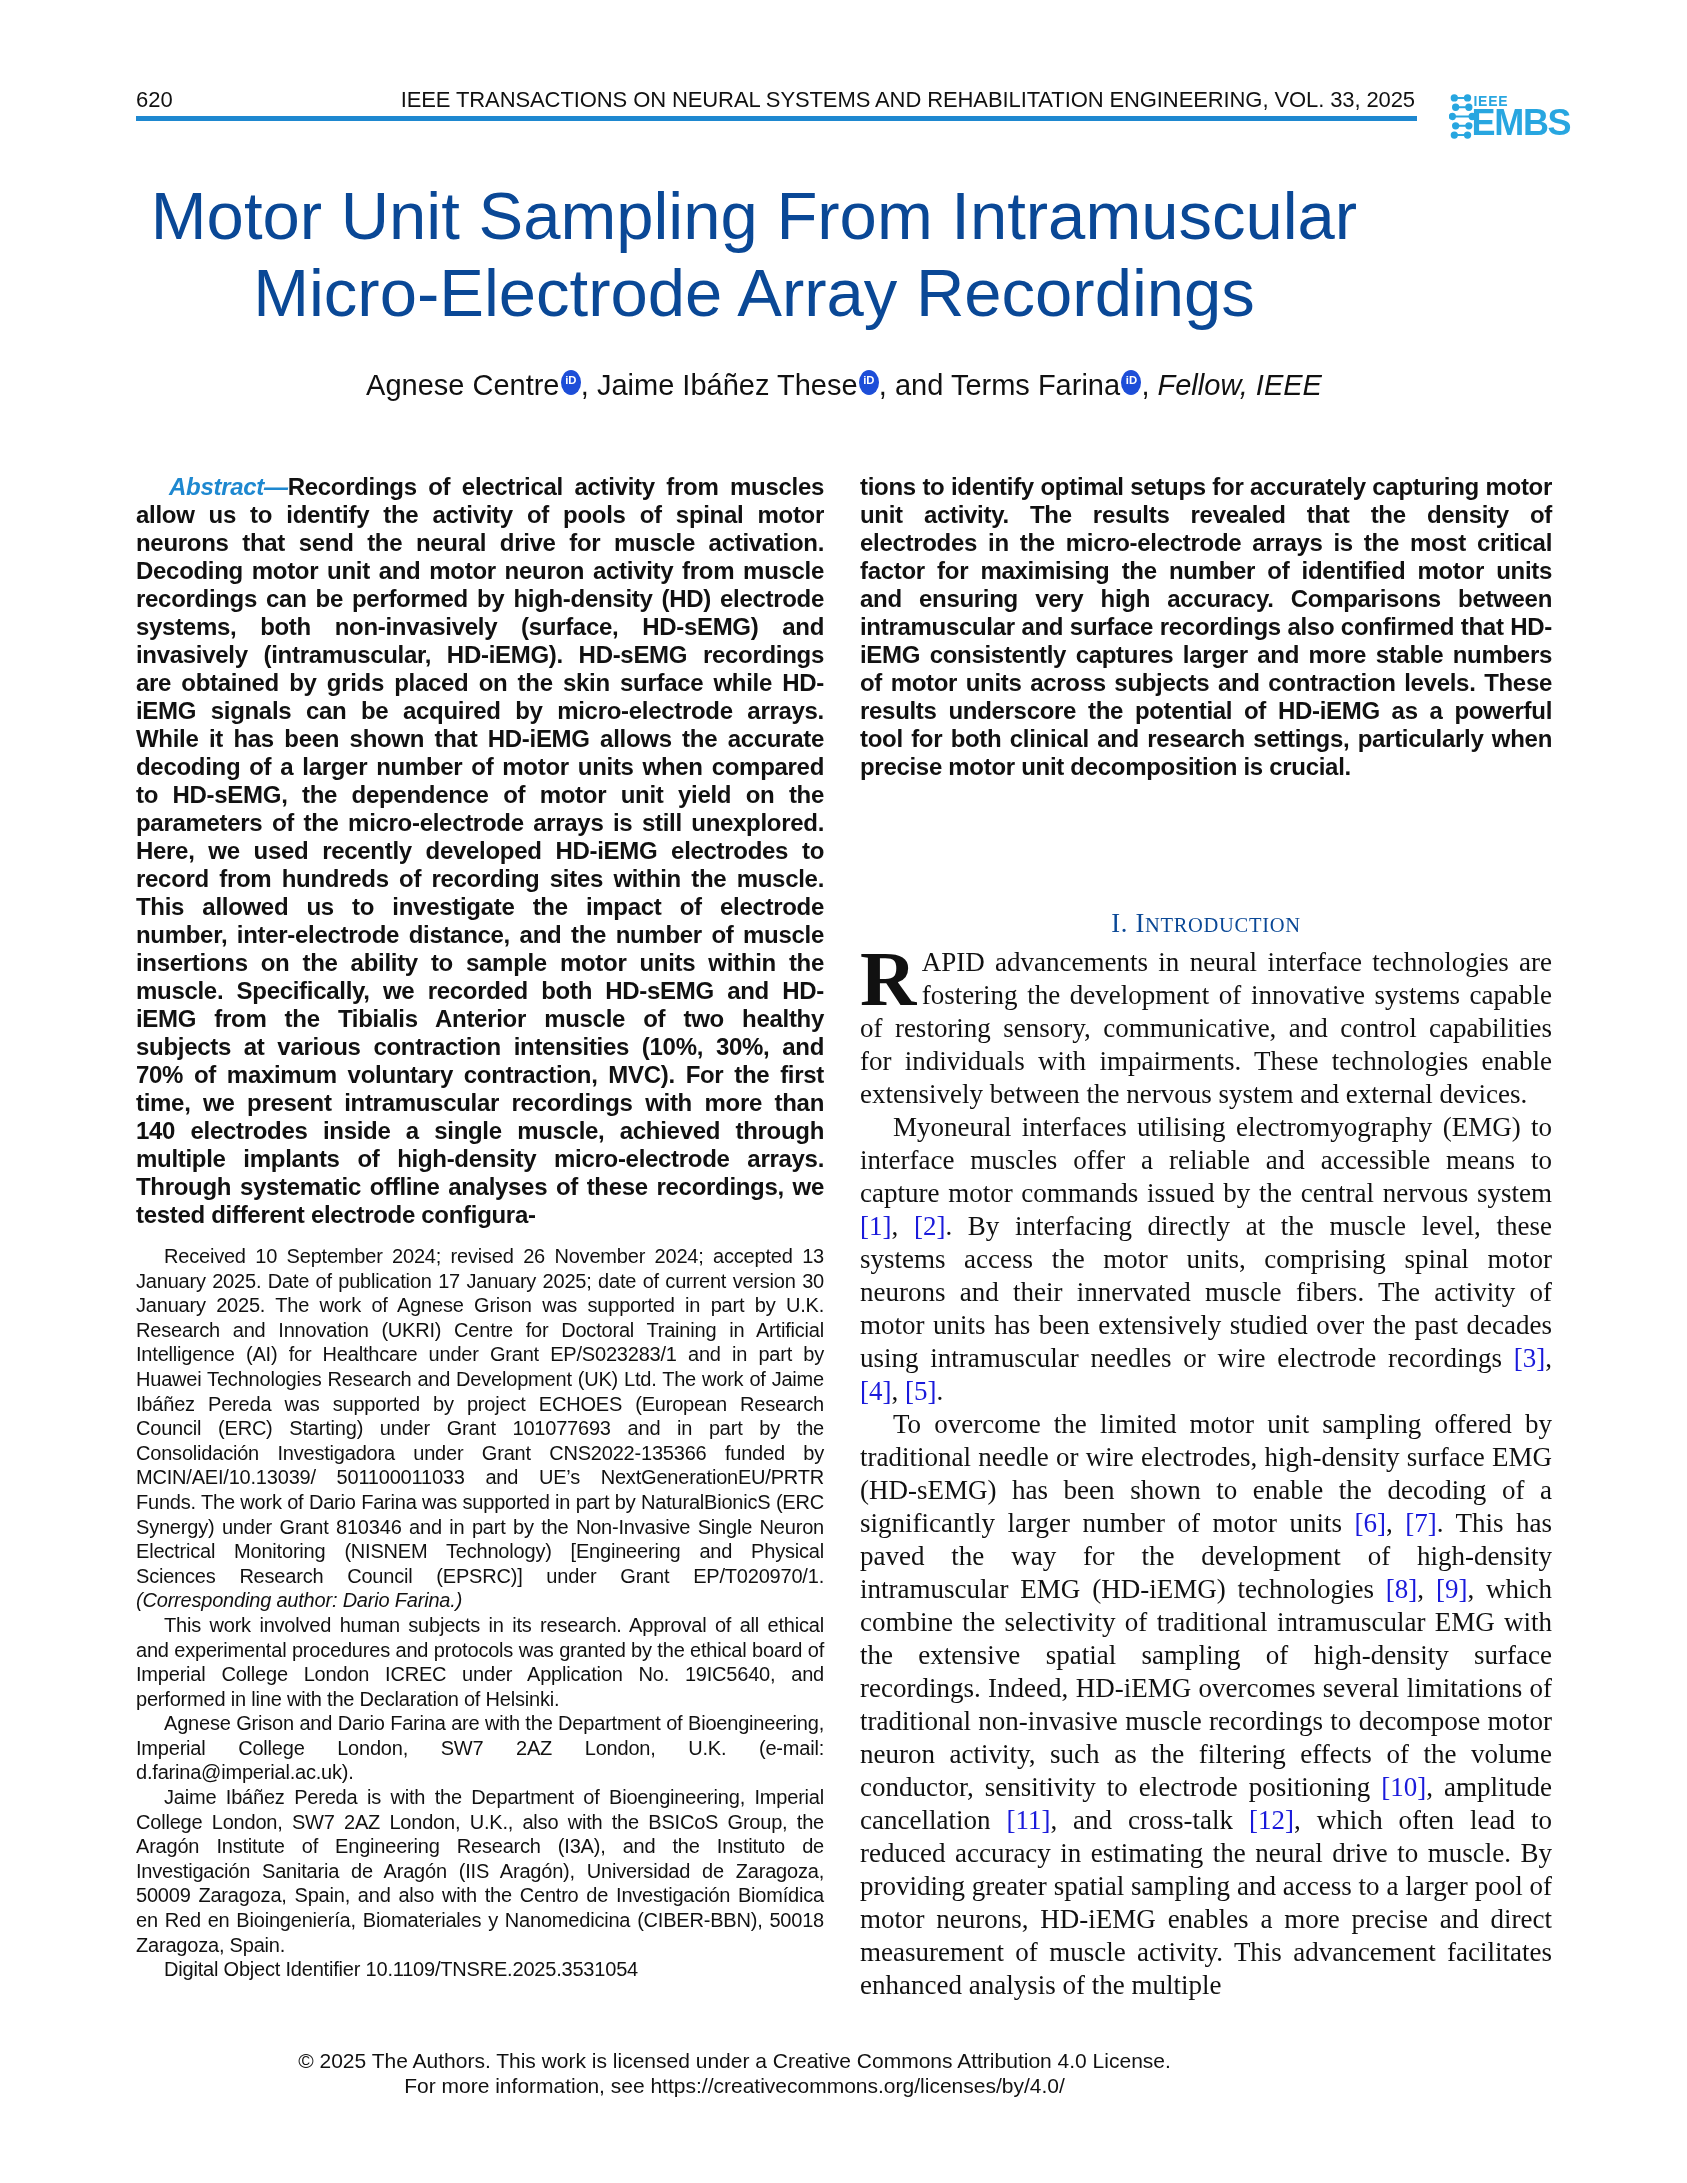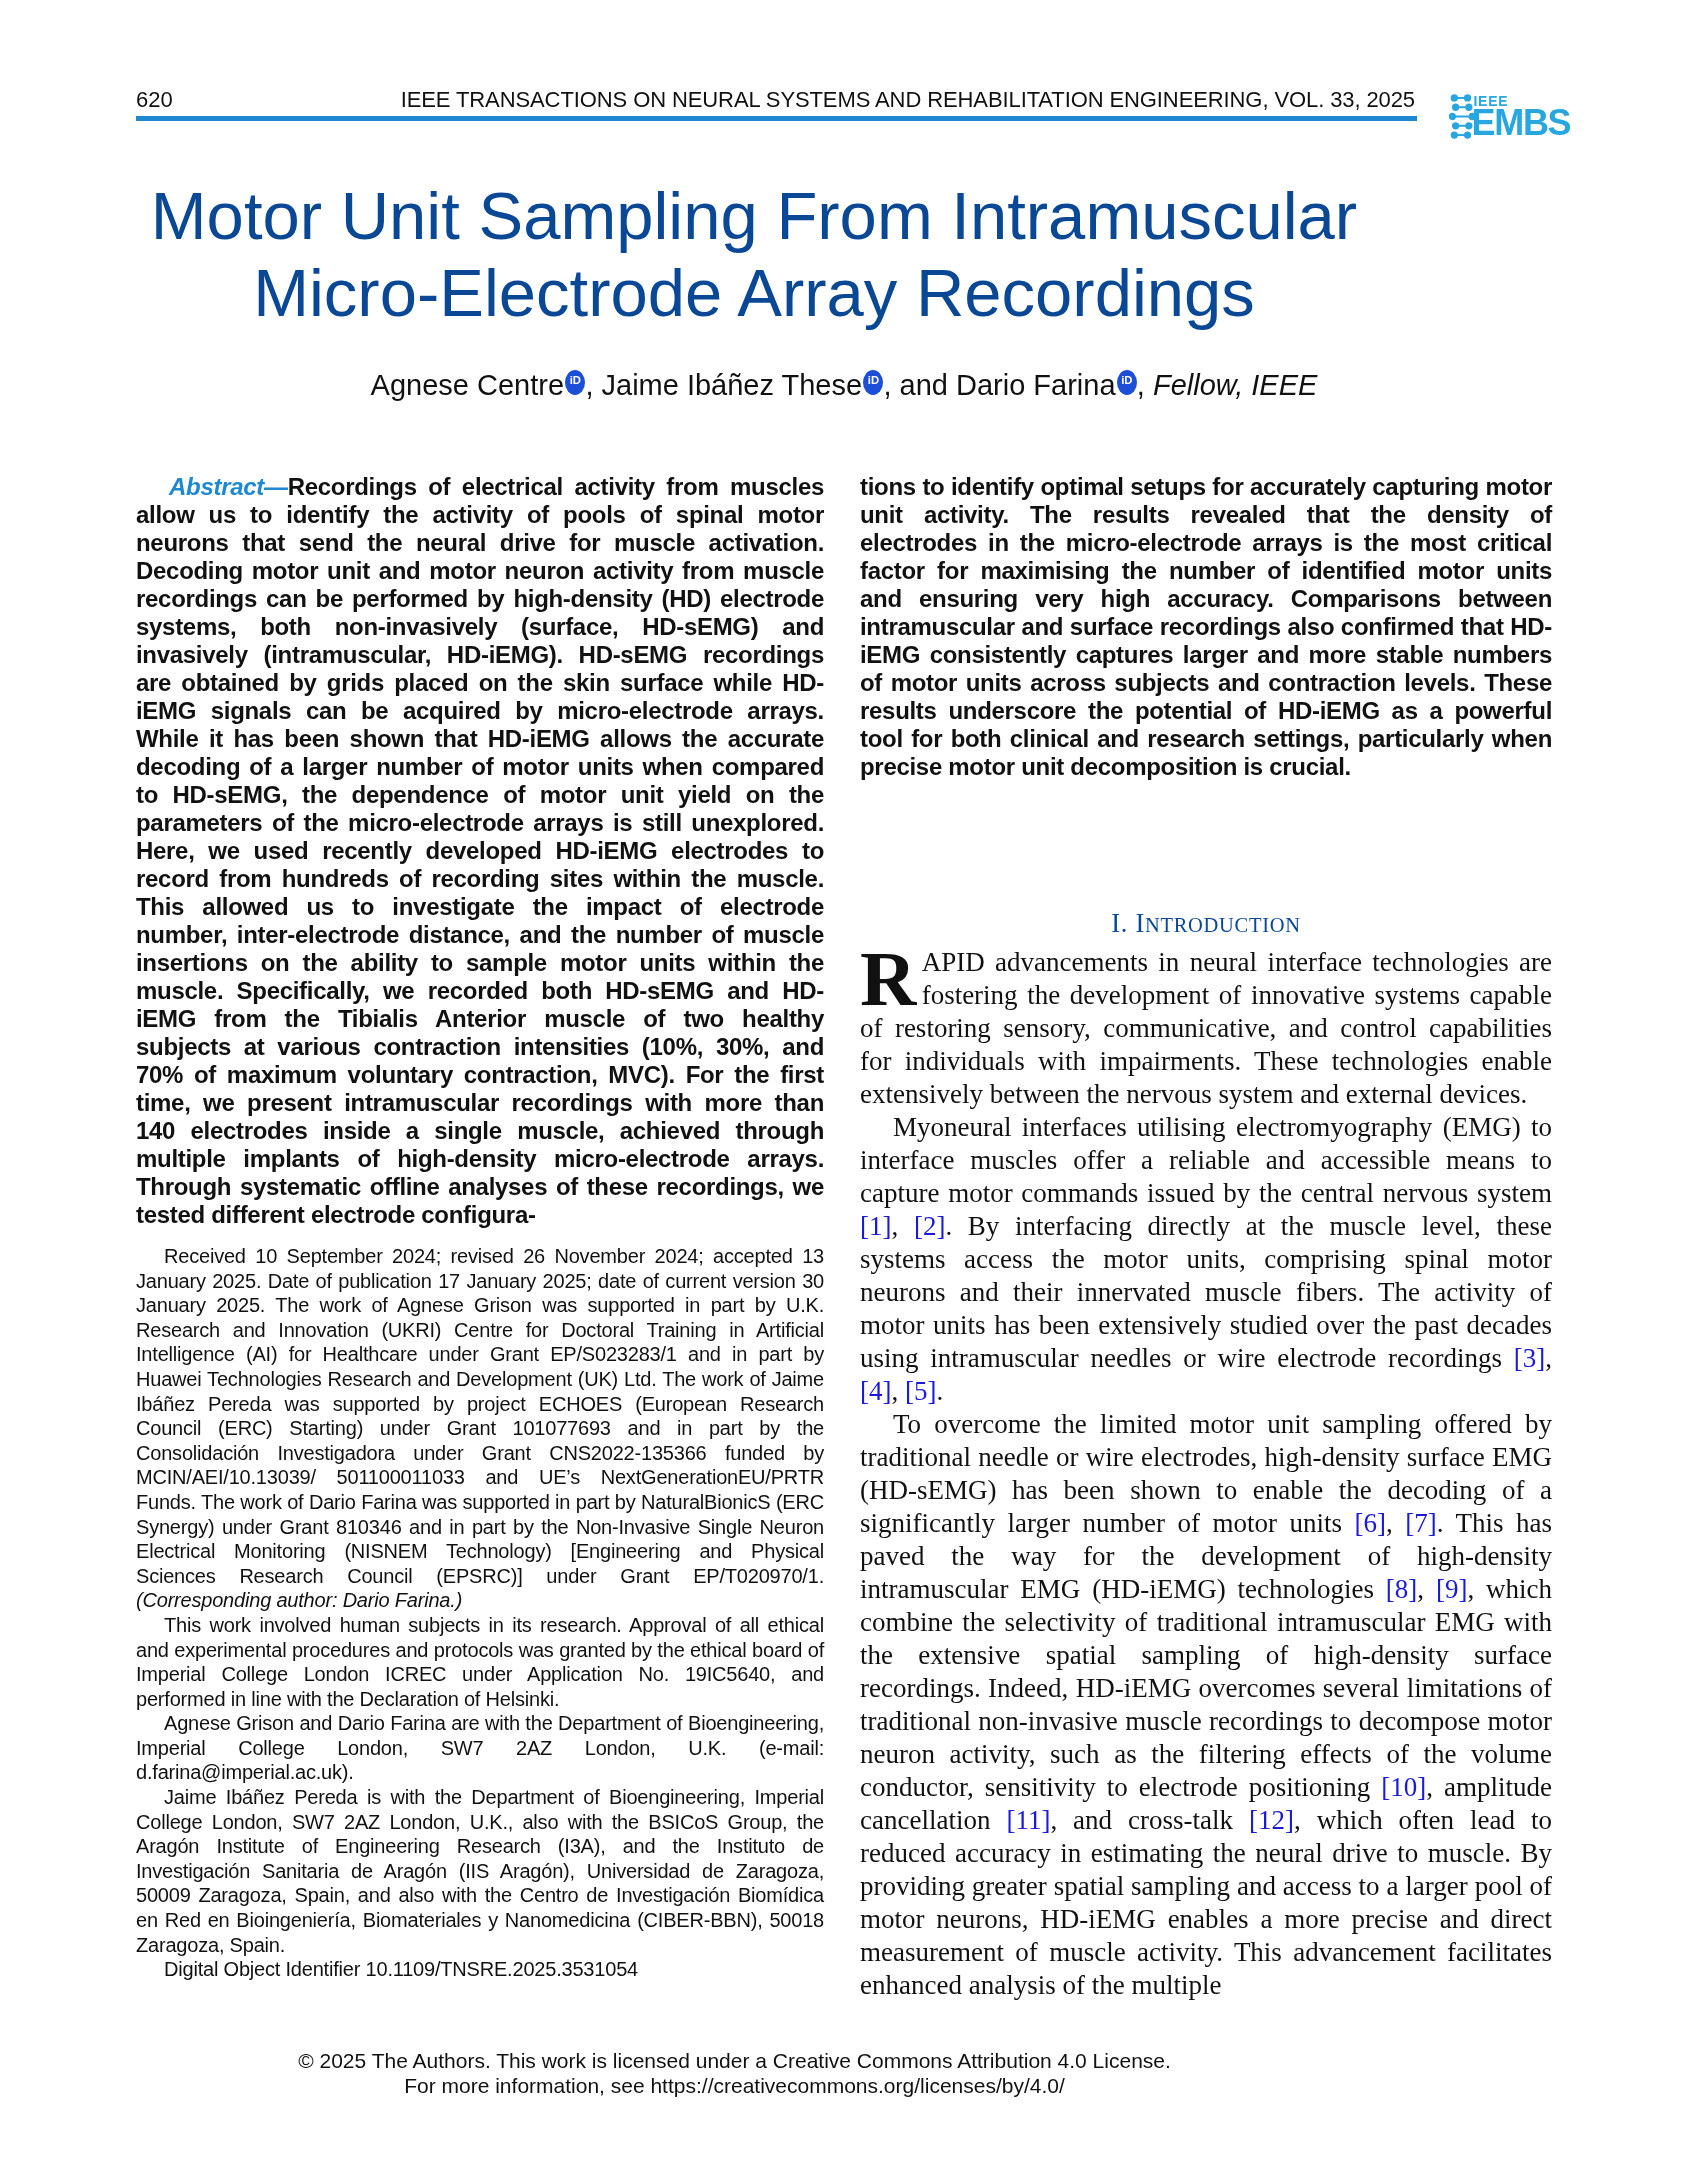--- a/index.html
+++ b/index.html
@@ -70,21 +70,21 @@
   <span class="ieee">IEEE</span>
   <span class="embs">EMBS</span>
 </div>
 
 <div id="title" class="sans">
   <div>Motor Unit Sampling From Intramuscular</div>
   <div>Micro-Electrode Array Recordings</div>
 </div>
 
 <div id="authors" class="sans">
-  <span>Agnese Centre</span><span class="orcid">iD</span><span>, </span><span>Jaime Ibáñez These</span><span class="orcid">iD</span><span>, and </span><span>Dario Farina</span><span class="orcid">iD</span><span>, </span><span class="it">Fellow, IEEE</span>
+  <span>Agnese Centre</span><span class="orcid">iD</span><span>, </span><span>Jaime Ibáñez These</span><span class="orcid">iD</span><span>, and </span><span>Terms Farina</span><span class="orcid">iD</span><span>, </span><span class="it">Fellow, IEEE</span>
 </div>
 
 <div class="col-left sans abstract" style="top:473px;">
   <p><span class="lead">Abstract—</span><span>Recordings of electrical activity from muscles allow us to identify the activity of pools of spinal motor neurons that send the neural drive for muscle activation. Decoding motor unit and motor neuron activity from muscle recordings can be performed by high-density (HD) electrode systems, both non-invasively (surface, HD-sEMG) and invasively (intramuscular, HD-iEMG). HD-sEMG recordings are obtained by grids placed on the skin surface while HD-iEMG signals can be acquired by micro-electrode arrays. While it has been shown that HD-iEMG allows the accurate decoding of a larger number of motor units when compared to HD-sEMG, the dependence of motor unit yield on the parameters of the micro-electrode arrays is still unexplored. Here, we used recently developed HD-iEMG electrodes to record from hundreds of recording sites within the muscle. This allowed us to investigate the impact of electrode number, inter-electrode distance, and the number of muscle insertions on the ability to sample motor units within the muscle. Specifically, we recorded both HD-sEMG and HD-iEMG from the Tibialis Anterior muscle of two healthy subjects at various contraction intensities (10%, 30%, and 70% of maximum voluntary contraction, MVC). For the first time, we present intramuscular recordings with more than 140 electrodes inside a single muscle, achieved through multiple implants of high-density micro-electrode arrays. Through systematic offline analyses of these recordings, we tested different electrode configura-</span></p>
 </div>
 
 <div class="col-left sans footnotes" style="top:1244px;">
   <p><span>Received 10 September 2024; revised 26 November 2024; accepted 13 January 2025. Date of publication 17 January 2025; date of current version 30 January 2025. The work of Agnese Grison was supported in part by U.K. Research and Innovation (UKRI) Centre for Doctoral Training in Artificial Intelligence (AI) for Healthcare under Grant EP/S023283/1 and in part by Huawei Technologies Research and Development (UK) Ltd. The work of Jaime Ibáñez Pereda was supported by project ECHOES (European Research Council (ERC) Starting) under Grant 101077693 and in part by the Consolidación Investigadora under Grant CNS2022-135366 funded by MCIN/AEI/10.13039/ 501100011033 and UE’s NextGenerationEU/PRTR Funds. The work of Dario Farina was supported in part by NaturalBionicS (ERC Synergy) under Grant 810346 and in part by the Non-Invasive Single Neuron Electrical Monitoring (NISNEM Technology) [Engineering and Physical Sciences Research Council (EPSRC)] under Grant EP/T020970/1. </span><span class="it">(Corresponding author: Dario Farina.)</span></p>
   <p>This work involved human subjects in its research. Approval of all ethical and experimental procedures and protocols was granted by the ethical board of Imperial College London ICREC under Application No. 19IC5640, and performed in line with the Declaration of Helsinki.</p>
   <p>Agnese Grison and Dario Farina are with the Department of Bioengineering, Imperial College London, SW7 2AZ London, U.K. (e-mail: d.farina@imperial.ac.uk).</p>

